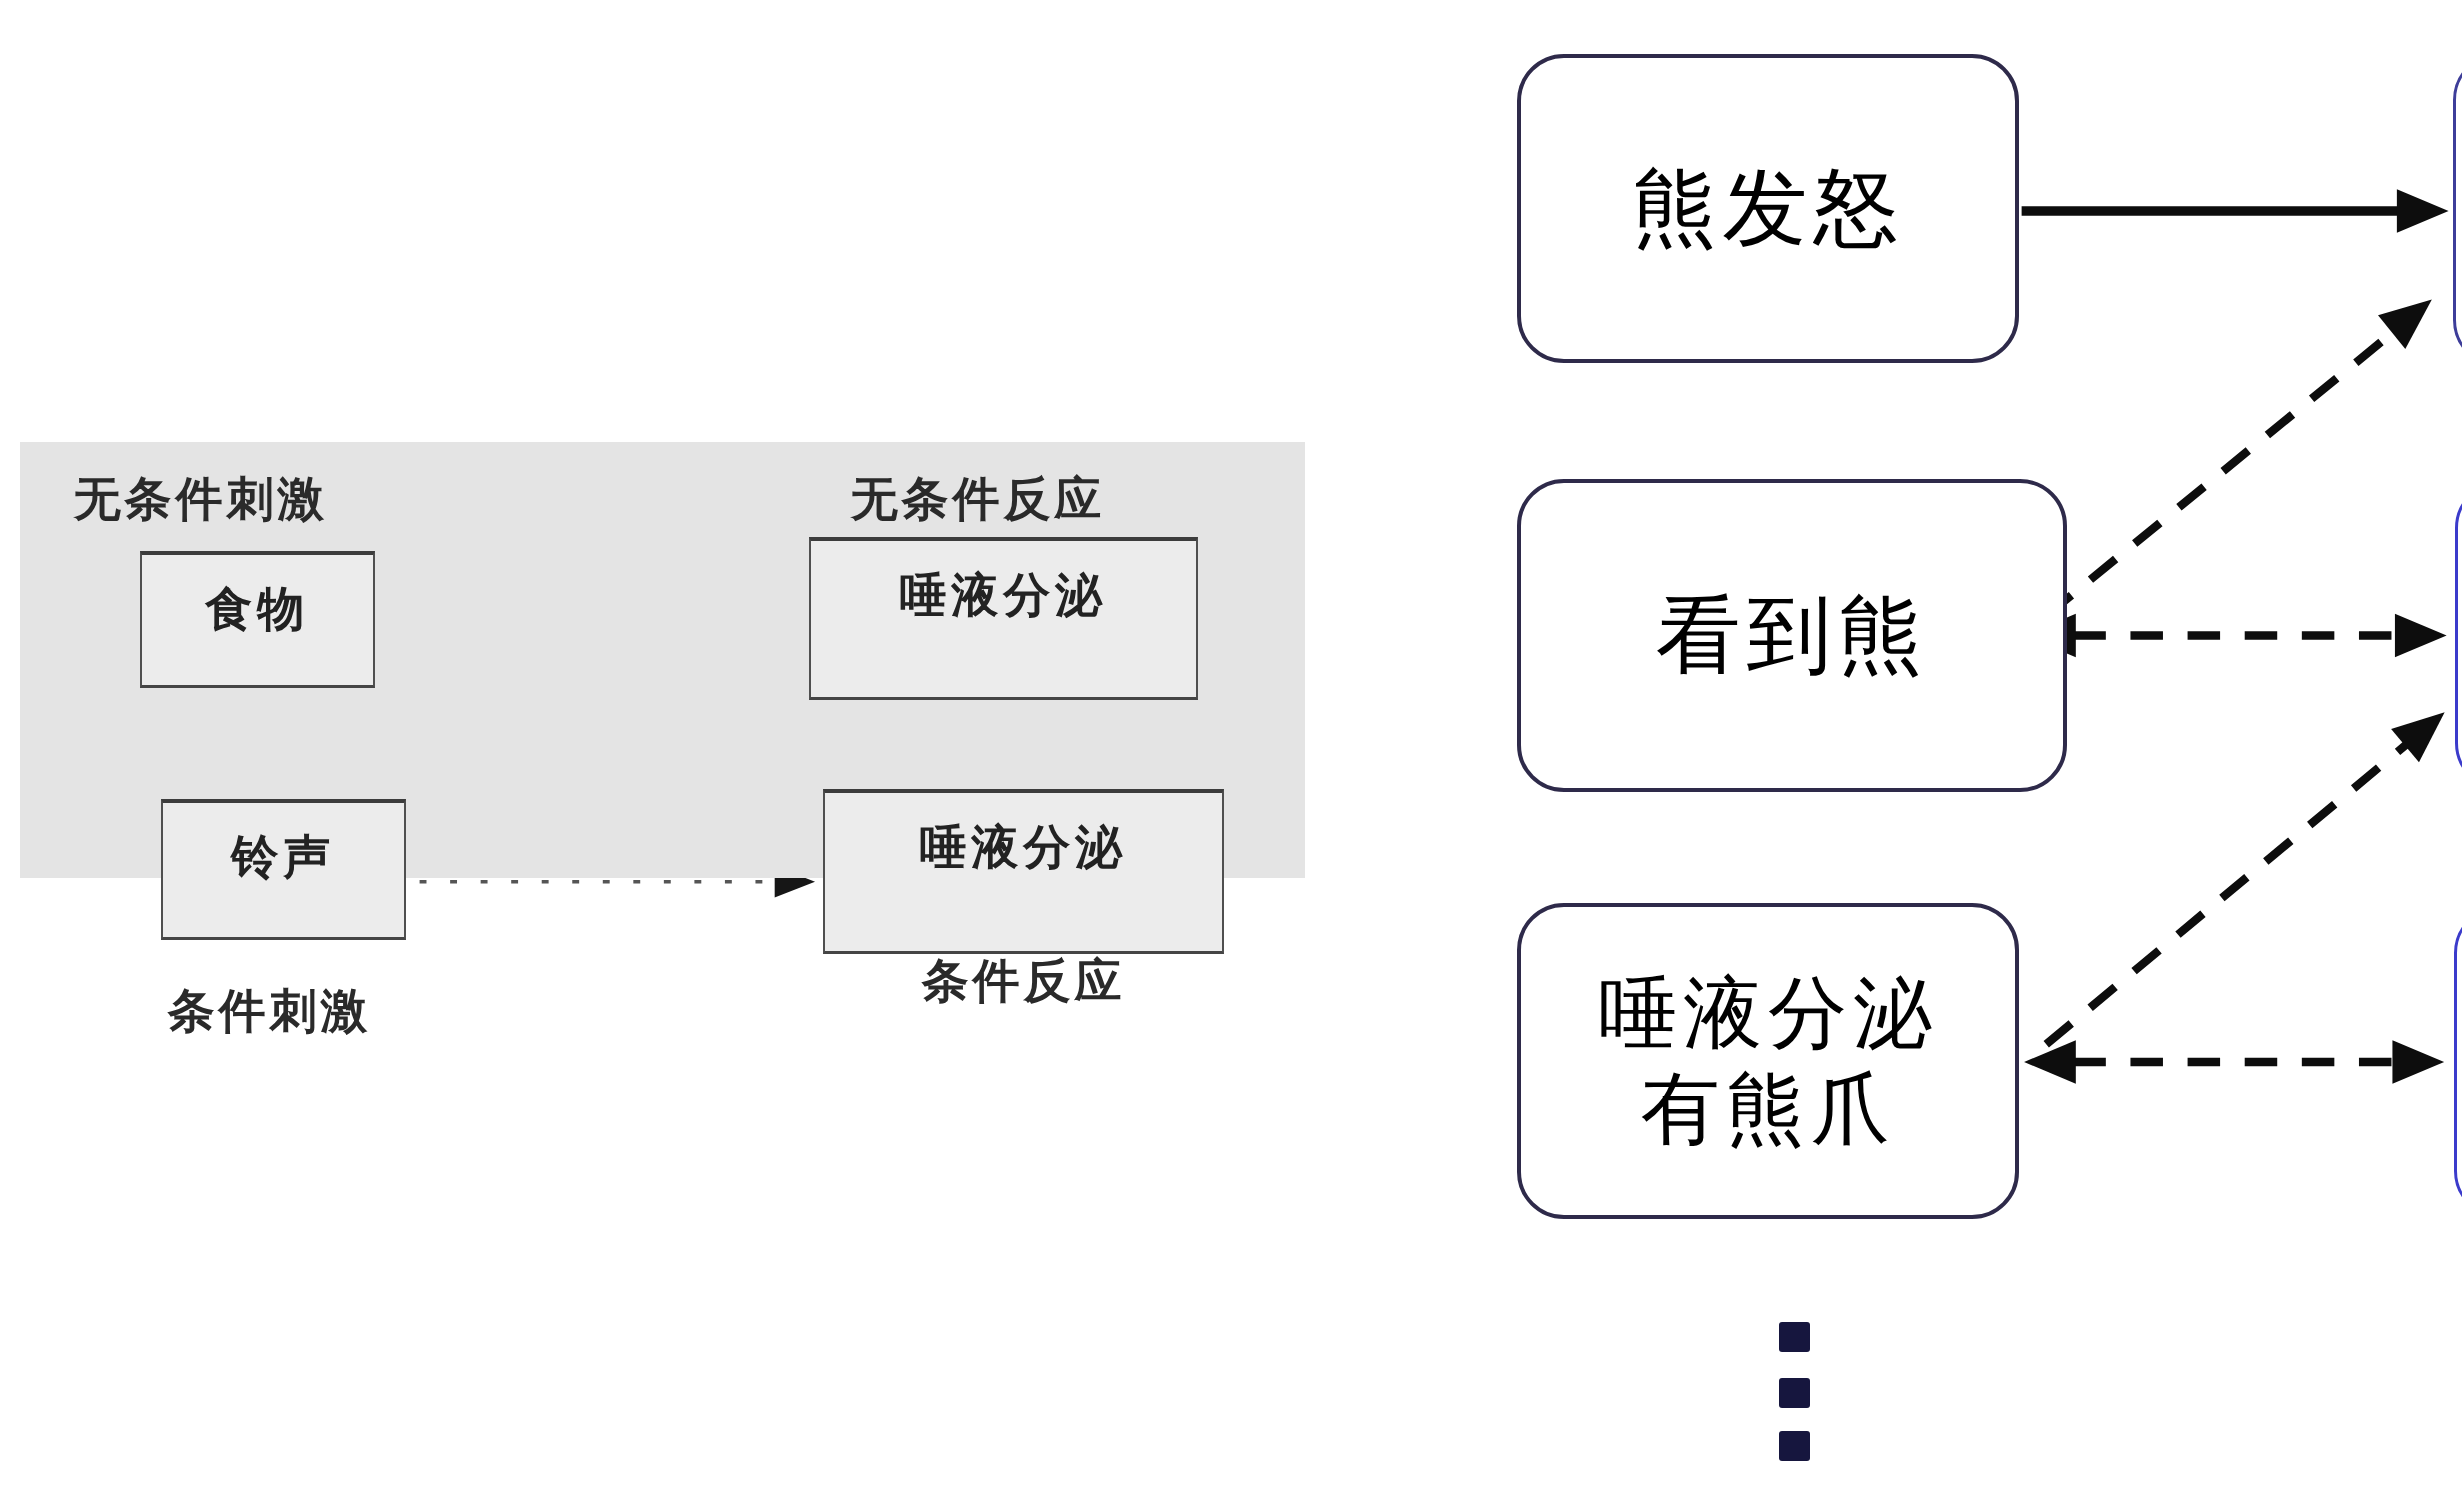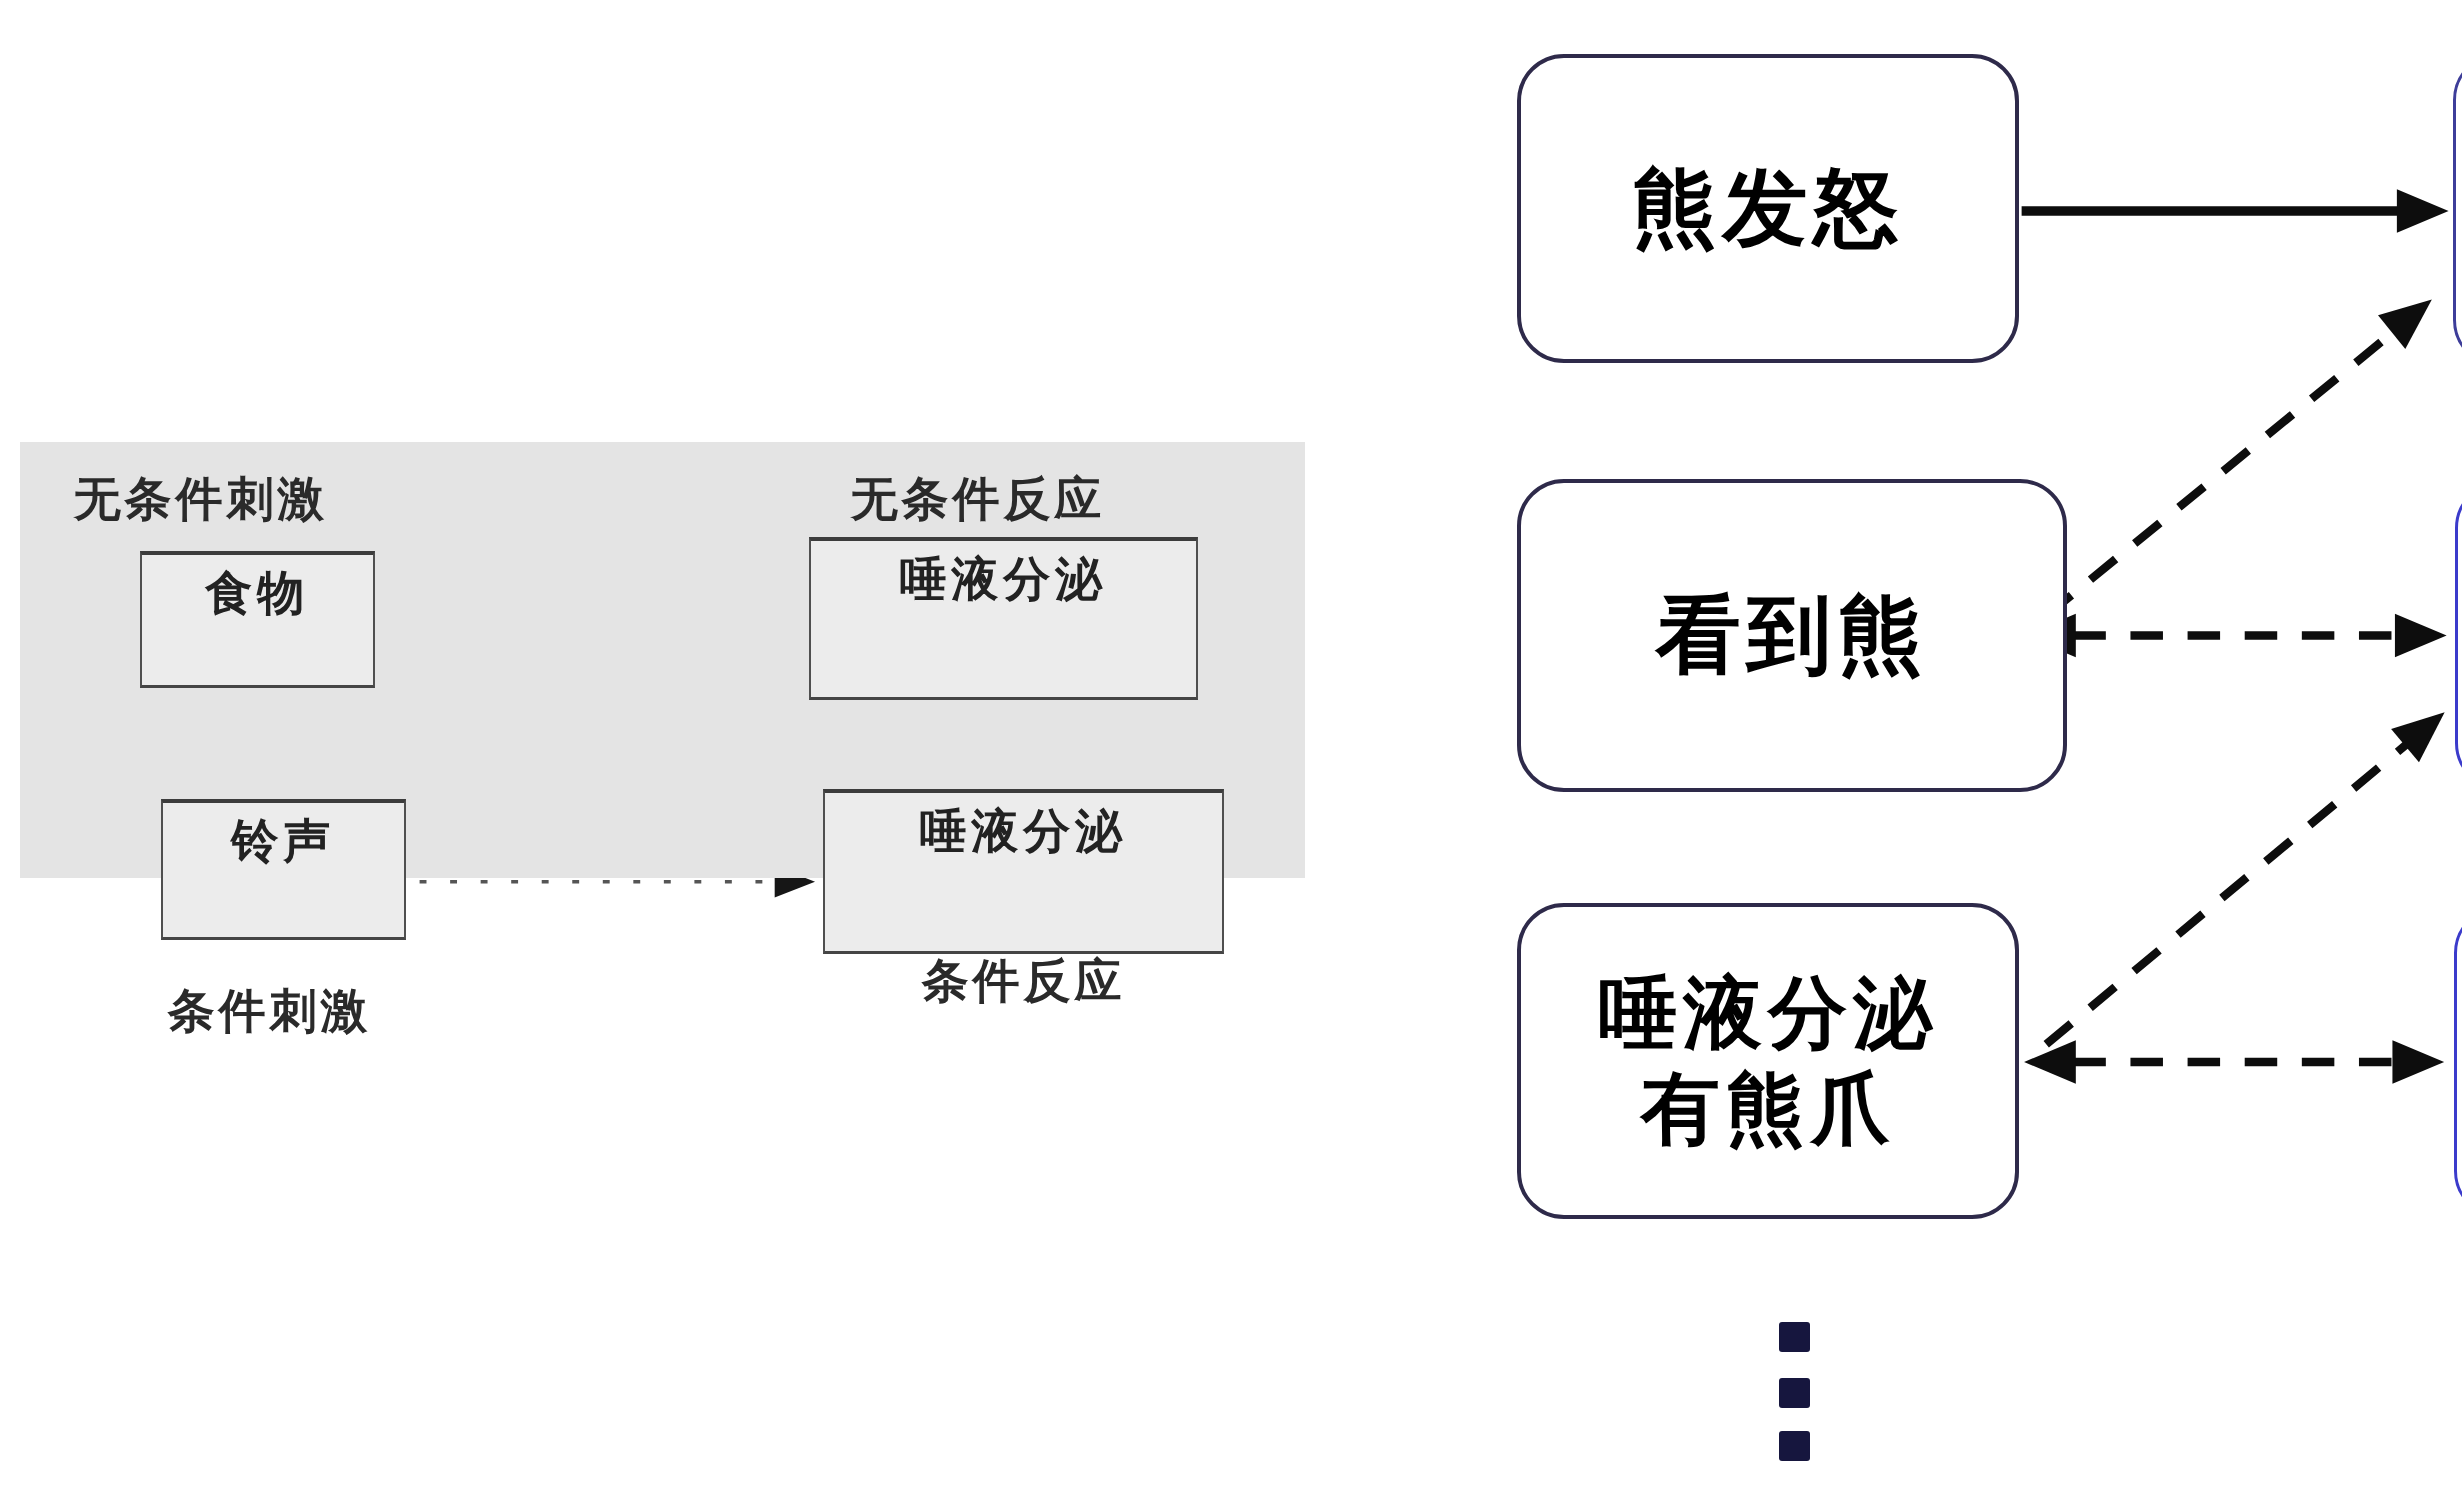--- a/index.html
+++ b/index.html
@@ -16,26 +16,26 @@
 
   
   .panel{position:absolute;left:19.7px;top:442px;width:1285px;height:436px;
          background:var(--panel-bg,#e4e4e4);}
   .panel-label{position:absolute;font-size:47px;font-weight:600;color:var(--panel-text,#2a2a2a);
                letter-spacing:3.9px;white-space:nowrap;}
   .panel-box{position:absolute;background:var(--panel-box-bg,#ececec);
              border:2px solid var(--panel-box-border,#4f4f4f);
              border-top-width:4.9px;border-bottom-width:3.9px;border-top-color:#3c3c3c;border-bottom-color:#454545;
              box-sizing:border-box;display:flex;justify-content:center;align-items:flex-start;
-             font-size:47px;font-weight:600;color:#222222;letter-spacing:4.9px;padding-top:7px;}
+             font-size:47px;font-weight:600;color:#222222;letter-spacing:4.9px;padding-top:23px;}
 
   
   .node{position:absolute;background:#ffffff;box-sizing:border-box;border-radius:47px;
         display:flex;justify-content:center;align-items:center;text-align:center;color:#000000;}
-  .node.stimulus{border:4.4px solid var(--left-node-border,#2e2a4a);font-size:85px;font-weight:700;letter-spacing:5.9px;}
+  .node.stimulus{border:4.4px solid var(--left-node-border,#2e2a4a);font-size:85px;font-weight:400;letter-spacing:5.9px;}
   .node.reward{border:3.9px solid var(--reward-border,#3d3d99);font-size:85px;font-weight:700;letter-spacing:5.9px;}
   .node.value{border:3.9px solid var(--value-border,#3b3bcb);}
   .node .two-line{white-space:pre-line;line-height:1.22;font-size:79px;}
 
   .dot{position:absolute;border-radius:3px;}
   .dot.navy{background:var(--left-dots,#16163e);}
 </style>
 </head>
 <body>
 

